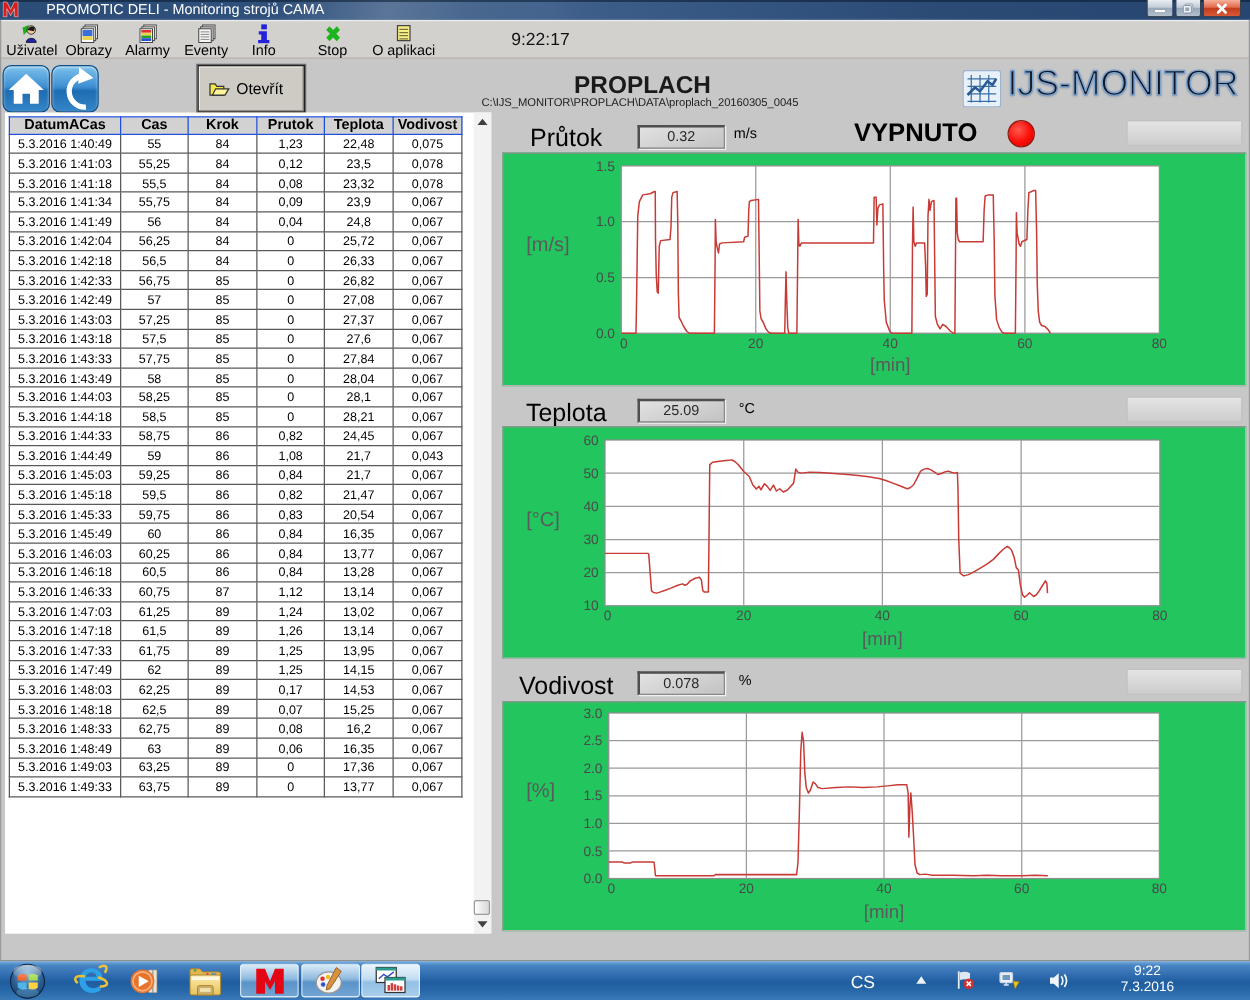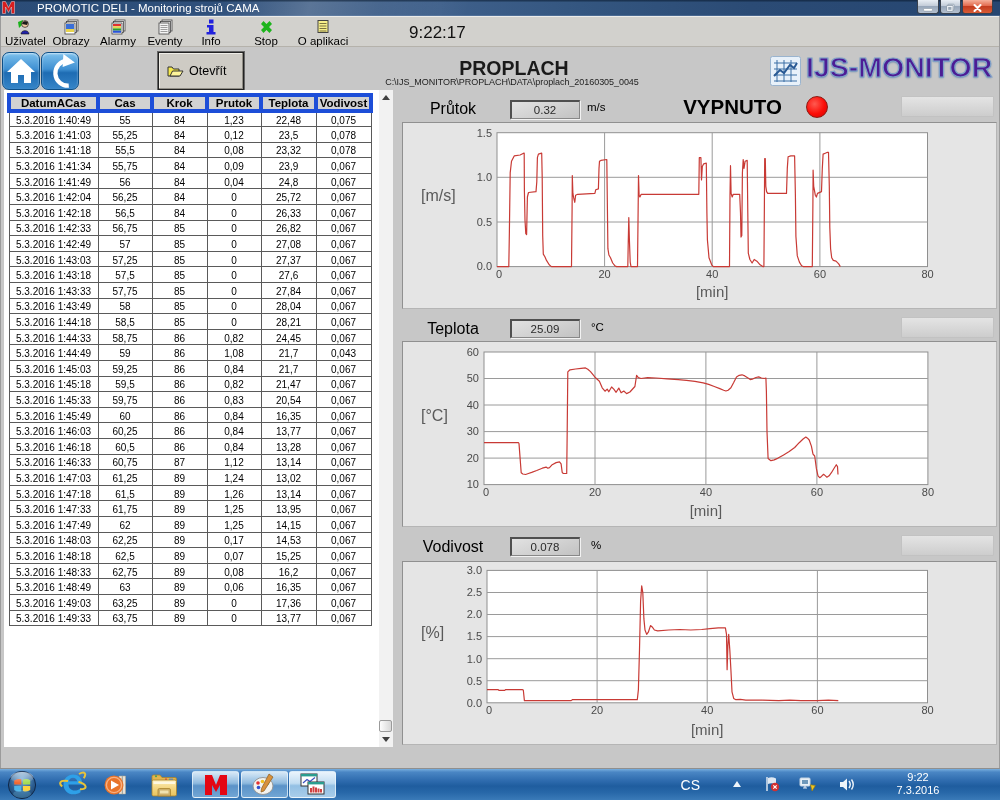--- a/index.html
+++ b/index.html
@@ -9,43 +9,43 @@
  background:linear-gradient(105deg, rgba(255,255,255,0) 22%, rgba(255,255,255,.20) 31%, rgba(255,255,255,.08) 38%, rgba(255,255,255,0) 47%),linear-gradient(90deg,#2b4c77 0%,#31527d 30%,#3f608b 44%,#345680 58%,#2b4b75 75%,#264671 100%);box-shadow:inset 0 1.5px 0 rgba(10,25,45,.55), inset 0 -1px 0 rgba(120,150,185,.35);}
 #titlebar .ttext{position:absolute;left:21px;top:1.5px;font-size:11.5px;color:#fff;padding-left:16px;}
 .winbtn{position:absolute;top:0;height:14px;border:1px solid #39414d;border-top:none;border-radius:0 0 3px 3px;}
 #btnmin{left:917px;width:22px;background:linear-gradient(180deg,#e9eef4 0%,#c3ccd8 45%,#98a7ba 50%,#b4c0cf 100%)}
 #btnmax{left:940px;width:21px;background:linear-gradient(180deg,#e9eef4 0%,#c3ccd8 45%,#98a7ba 50%,#b4c0cf 100%)}
 #btncls{left:962px;width:31px;background:linear-gradient(180deg,#f5b09b 0%,#e26a4d 45%,#c33c1f 50%,#d95b35 100%)}
 
 #toolbar{position:absolute;left:0;top:16px;width:1000px;height:31px;background:#d2d1cd;border-top:1px solid #ececea;border-bottom:1px solid #b5b2ab}
 .tbitem{position:absolute;top:2px;text-align:center;font-size:11.5px;color:#000}
 .tbitem .ic{height:16px;margin-bottom:0;display:flex;align-items:center;justify-content:center}
-#tbtime{position:absolute;left:409px;top:6px;font-size:17px;color:#111}
+#tbtime{position:absolute;left:409px;top:6px;font-size:14px;color:#111}
 
 #main{position:absolute;left:0;top:0;width:1000px;height:769px;background:transparent}
 .navbtn{position:absolute;width:38px;height:38px;border-radius:7px;border:1px solid #0d4f87;
  background:linear-gradient(180deg,#7cc0ec 0%,#3f90d2 45%,#1e6cb3 55%,#3585c8 100%);box-shadow:inset 0 1px 2px rgba(255,255,255,.6)}
 #openbtn{position:absolute;left:158px;top:52px;width:86px;height:38px;background:#cecbc4;
  border:1px solid #222;box-shadow:inset -1px -1px 0 #908d85,inset 1px 1px 0 #eeece6, 0 0 0 1px #666;
  font-size:12.5px;color:#000;display:flex;align-items:center;justify-content:flex-start;padding-left:8px;gap:5px}
 #proplach{position:absolute;left:364px;top:56.5px;width:300px;text-align:center;font-size:19.5px;font-weight:bold;color:#1a1a1a}
 #ppath{position:absolute;left:312px;top:77px;width:400px;text-align:center;font-size:9px;letter-spacing:-.05px;color:#222}
 #logo{position:absolute;left:770px;top:56px;width:226px;height:31px}
-#logotext{position:absolute;left:36px;top:-5px;font-size:28.5px;font-weight:bold;letter-spacing:0px;
- color:#4c1d95;-webkit-text-stroke:1.15px #7fa2c9;text-shadow:0 1px 2px rgba(70,110,160,.65),0 0 1px rgba(70,110,160,.5)}
+#logotext{position:absolute;left:36px;top:-5px;font-size:28.5px;font-weight:normal;letter-spacing:0px;
+ color:#0f172a;-webkit-text-stroke:1.15px #7fa2c9;text-shadow:0 1px 2px rgba(70,110,160,.65),0 0 1px rgba(70,110,160,.5)}
 
 #tblwrap{position:absolute;left:4px;top:90px;width:389px;height:658px;background:#fff}
 #dtable{border-collapse:collapse;position:absolute;left:3px;top:3px;table-layout:fixed}
-#dtable th{background:#d2d2d2;font-weight:bold;border:4px solid #1d4ed8;font-size:11.5px;height:13.6px;padding:0}
+#dtable th{background:#d2d2d2;font-weight:bold;border:1px solid #1d4ed8;font-size:11.5px;height:13.6px;padding:0}
 #dtable td{border:1px solid #5a5a5a;font-size:10px;text-align:center;height:15.6px;padding:2px 0 0 0;color:#000;white-space:nowrap}
 #vsb{position:absolute;left:374.5px;top:0px;width:14.5px;height:658px;background:#f2f2f2}
 #vsb .thumb{position:absolute;left:0.5px;top:630px;width:13px;height:12px;background:linear-gradient(90deg,#fdfdfd,#d8d8d8);border:1px solid #9a9a9a;border-radius:2px}
 
-.cpanel{position:absolute;left:402px;width:595px;background:#e5e5e5;border:1px solid #909090;border-right-color:#b5b5b5;border-bottom-color:#b5b5b5}
-.chead-label{position:absolute;font-size:16px;color:#000;width:120px;text-align:center}
+.cpanel{position:absolute;left:402px;width:595px;background:#22c55e;border:1px solid #909090;border-right-color:#b5b5b5;border-bottom-color:#b5b5b5}
+.chead-label{position:absolute;font-size:20px;color:#000;width:120px;text-align:center}
 .vbox{position:absolute;width:70px;height:19.2px;border:1px solid #888;border-top:2px solid #4f4f4f;border-left:2px solid #4f4f4f;
  background:linear-gradient(160deg,#e2e2e2,#c2c2c2);font-size:11.5px;text-align:center;line-height:16px;color:#2a2a2a;box-shadow:1px 1px 0 #f2f2f2}
 .unit{position:absolute;font-size:11.5px;color:#000}
 .gbox{position:absolute;left:901px;width:93px;height:21px;background:linear-gradient(180deg,#e4e4e4,#cdcdcd);border:1px solid #c2c2c2;border-radius:1px}
 #vypnuto{position:absolute;left:672px;top:94.5px;width:121px;text-align:center;font-size:20.5px;font-weight:bold;color:#000}
 #redlamp{position:absolute;left:806px;top:95.5px;width:22px;height:22px;border-radius:50%;
  background:radial-gradient(circle at 38% 35%,#ff5a50 0%,#fb0d07 55%,#d40000 100%);border:1px solid #8d1a12}
 
 #strip{position:absolute;left:0;top:747px;width:1000px;height:22px;background:#c7c7c7;border-bottom:1px solid #8f8f8f}
 #taskbar{position:absolute;left:0;top:769px;width:1000px;height:31px;
@@ -290,20 +290,28 @@
           </tr>
 <tr>
             <td class="c0">5.3.2016 1:43:49</td>
             <td>58</td>
             <td>85</td>
             <td>0</td>
             <td>28,04</td>
             <td>0,067</td>
           </tr>
 <tr>
+            <td class="c0">5.3.2016 1:44:03</td>
+            <td>58,25</td>
+            <td>85</td>
+            <td>0</td>
+            <td>28,1</td>
+            <td>0,067</td>
+          </tr>
+<tr>
             <td class="c0">5.3.2016 1:44:18</td>
             <td>58,5</td>
             <td>85</td>
             <td>0</td>
             <td>28,21</td>
             <td>0,067</td>
           </tr>
 <tr>
             <td class="c0">5.3.2016 1:44:33</td>
             <td>58,75</td>

